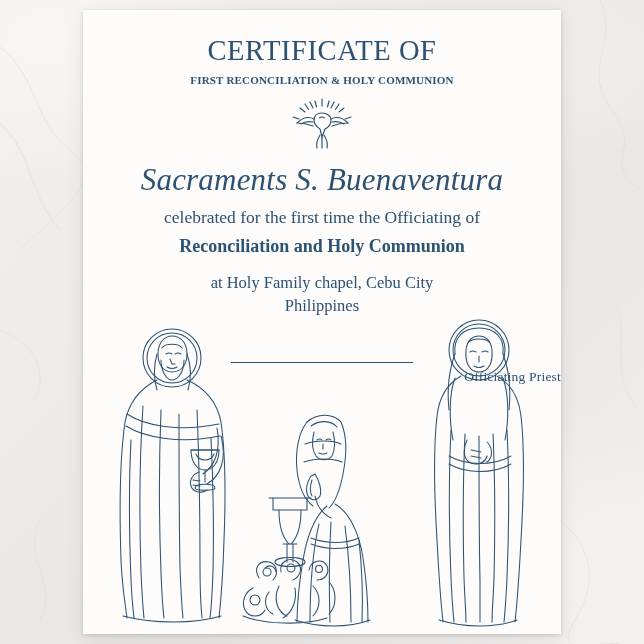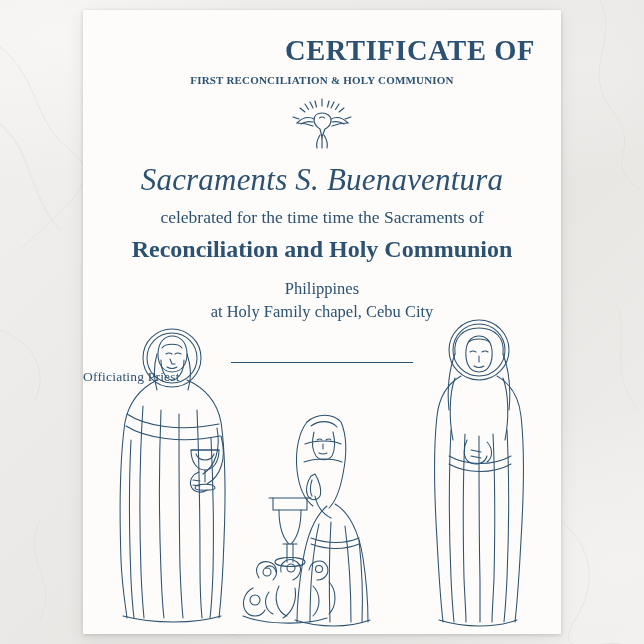--- a/index.html
+++ b/index.html
@@ -44,23 +44,23 @@
     position: absolute;
     inset: 0;
     padding: 0 26px;
     box-sizing: border-box;
   }
 
   
   .title {
     margin: 0;
     padding-top: 26px;
-    text-align: right;
-    color: #2c5172;
-    font-weight: bold;
+    text-align: center;
+    color: #2c5172;
+    font-weight: normal;
     font-size: 28.5px;
     letter-spacing: .6px;
     line-height: 1.08;
   }
   .subtitle {
     margin: 7px 0 0 0;
     text-align: center;
     color: #2c5172;
     font-weight: bold;
     font-size: 11px;
@@ -88,38 +88,38 @@
   .line1 {
     margin: 10px 0 0 0;
     text-align: center;
     color: #2c5172;
     font-size: 17.5px;
   }
   .line2 {
     margin: 8px 0 0 0;
     text-align: center;
     color: #2c5172;
-    font-size: 24px;
+    font-size: 18px;
     font-weight: bold;
   }
   .line3 {
     margin: 14px 0 0 0;
     text-align: center;
     color: #2c5172;
     font-size: 16.5px;
     line-height: 1.42;
   }
 
   
   .sig-block {
     position: absolute;
     left: 0;
     right: 0;
     top: 352px;
-    text-align: left;
+    text-align: right;
   }
   .sig-line {
     width: 182px;
     height: 0;
     border-top: 1.3px solid #2c5172;
     margin: 0 auto;
   }
   .sig-label {
     margin-top: 6px;
     color: #2c5172;
@@ -191,26 +191,26 @@
 
           <path d="M36 38 C 33 43, 32 47, 33 51"></path>
           <path d="M40 38 C 43 43, 44 47, 43 51"></path>
           <path d="M38 40 L38 51"></path>
         </g>
       </svg>
     </div>
 
     <div class="name">Sacraments S. Buenaventura</div>
 
-    <div class="line1">celebrated for the time time the Sacraments of</div>
+    <div class="line1">celebrated for the first time the Officiating of</div>
     <div class="line2">Reconciliation and Holy Communion</div>
 
     <div class="line3">
+      <div>at Holy Family chapel, Cebu City</div>
       <div>Philippines</div>
-      <div>at Holy Family chapel, Cebu City</div>
     </div>
 
     <div class="sig-block">
       <div class="sig-line"></div>
       <div class="sig-label">Officiating Priest</div>
     </div>
   </div>
 
   <div class="art">
     <svg width="478" height="324" viewBox="0 0 478 324">

